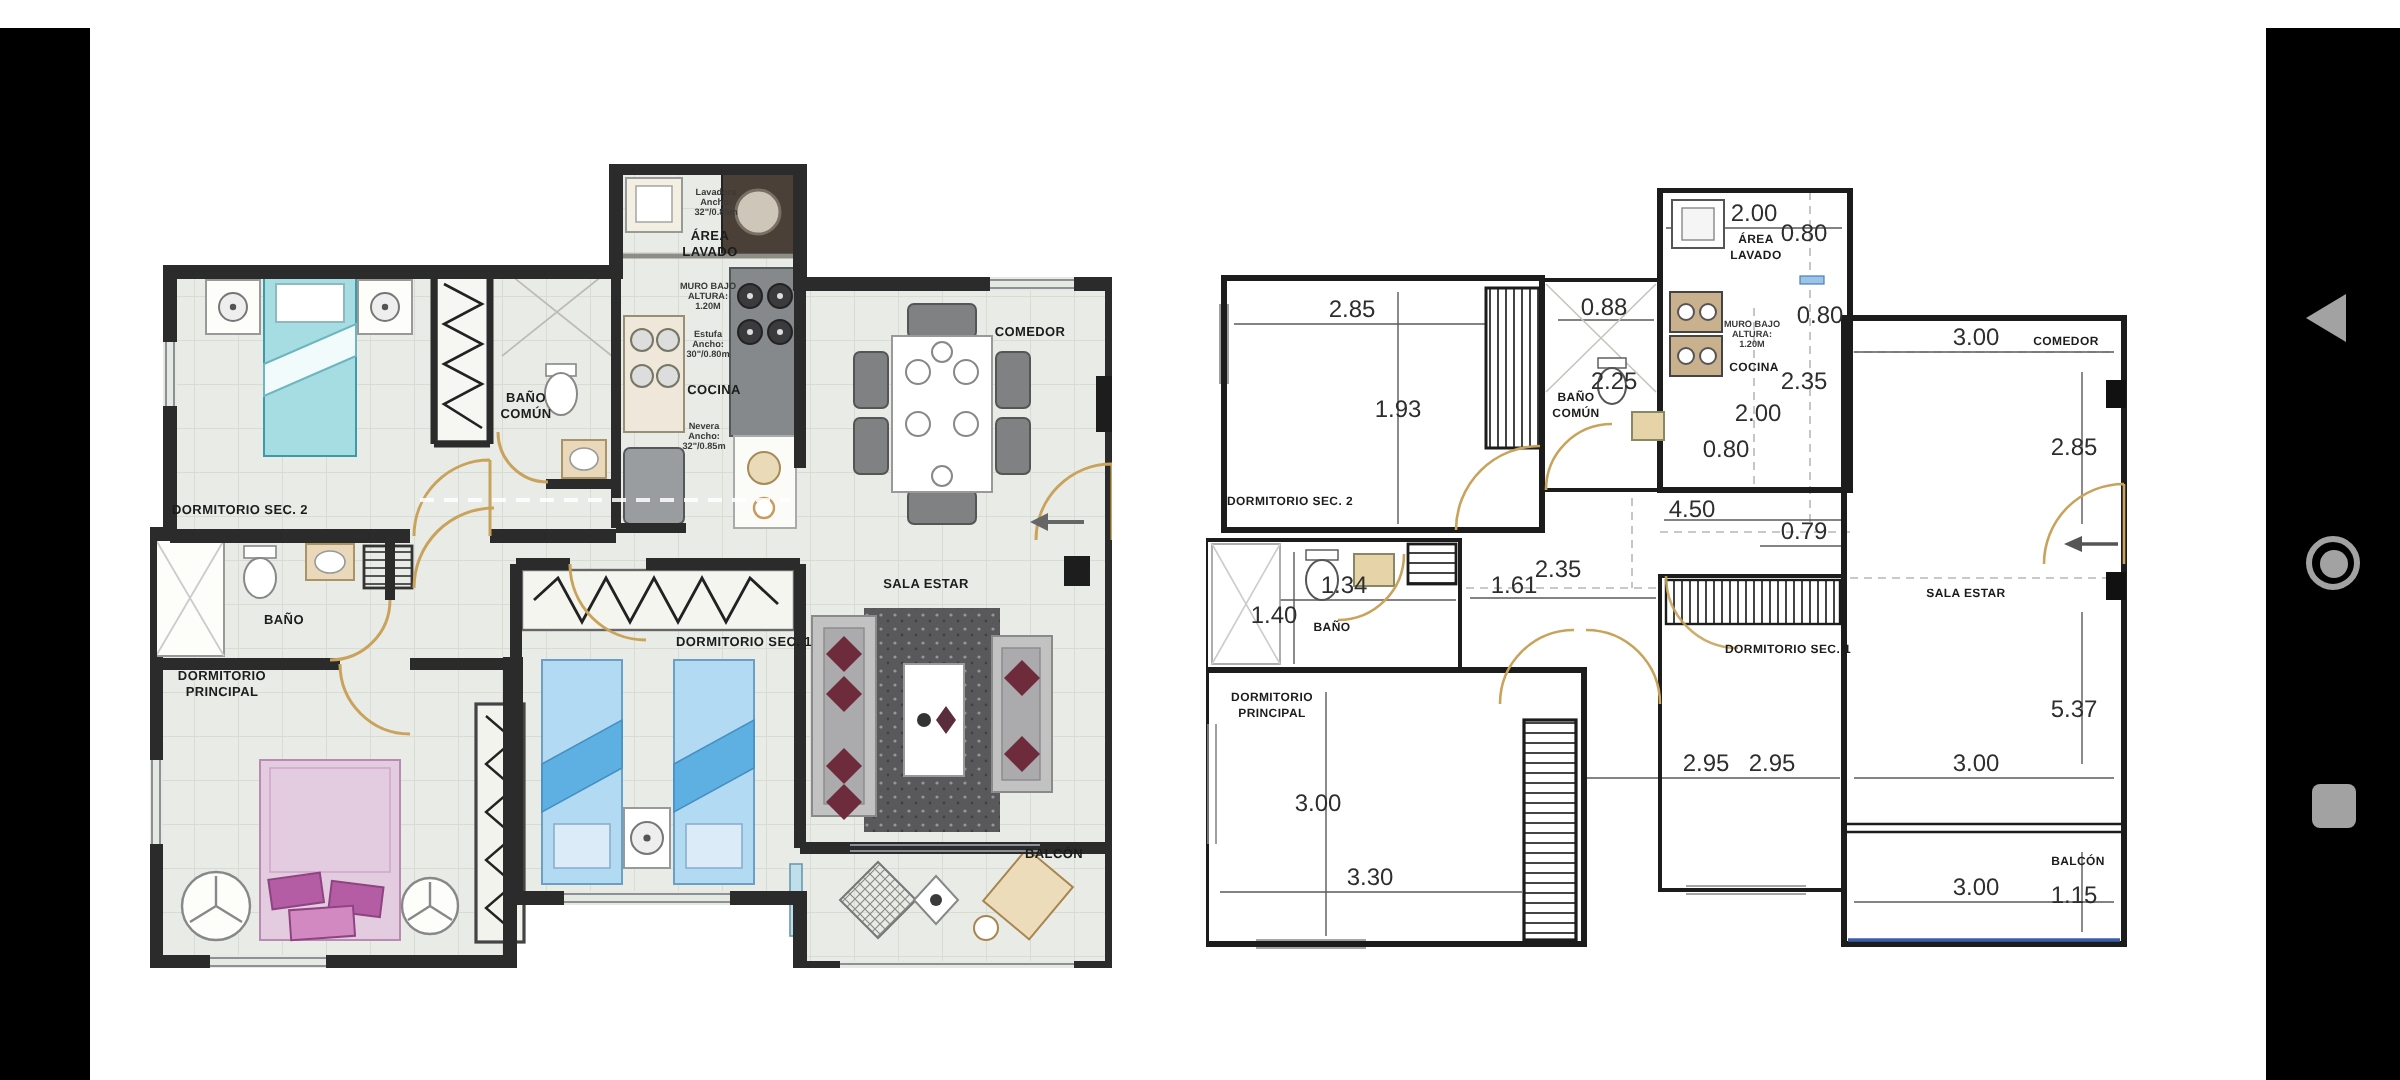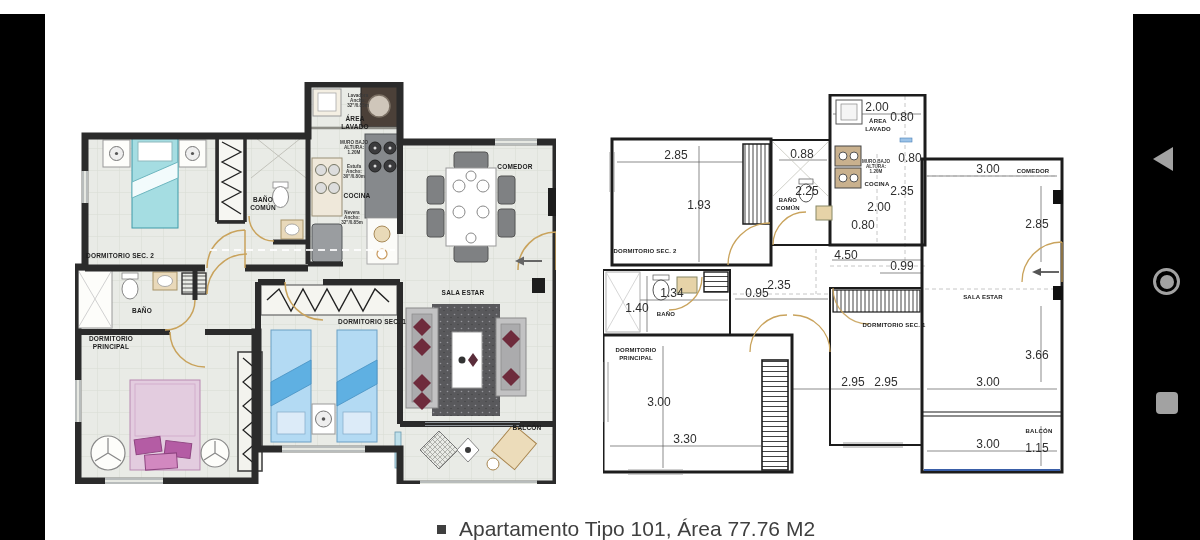--- a/index.html
+++ b/index.html
@@ -393,39 +393,35 @@
     <span class="lbl dim" style="left:204px; top:97px">2.25</span>
     <span class="lbl rl2" style="left:274px; top:91px">COCINA</span>
     <span class="lbl dim" style="left:299px; top:97px">2.35</span>
     <span class="lbl rl2" style="left:185px; top:110px">BAÑO
 COMÚN</span>
     <span class="lbl dim" style="left:276px; top:113px">2.00</span>
     <span class="lbl dim" style="left:260px; top:131px">0.80</span>
     <span class="lbl dim" style="left:434px; top:130px">2.85</span>
     <span class="lbl rl2" style="left:42px;  top:158px">DORMITORIO SEC. 2</span>
     <span class="lbl dim" style="left:243px; top:161px">4.50</span>
-    <span class="lbl dim" style="left:299px; top:172px">0.99</span>
+    <span class="lbl dim" style="left:299px; top:172px">0.79</span>
     <span class="lbl dim" style="left:176px; top:191px">2.35</span>
-    <span class="lbl dim" style="left:154px; top:199px">0.95</span>
+    <span class="lbl dim" style="left:154px; top:199px">1.61</span>
     <span class="lbl dim" style="left:69px;  top:199px">1.34</span>
     <span class="lbl dim" style="left:34px;  top:214px">1.40</span>
     <span class="lbl rl2" style="left:63px;  top:221px">BAÑO</span>
     <span class="lbl rl2" style="left:380px; top:204px">SALA ESTAR</span>
     <span class="lbl rl2" style="left:291px; top:232px">DORMITORIO SEC. 1</span>
     <span class="lbl rl2" style="left:33px;  top:260px">DORMITORIO
 PRINCIPAL</span>
-    <span class="lbl dim" style="left:434px; top:261px">3.66</span>
+    <span class="lbl dim" style="left:434px; top:261px">5.37</span>
     <span class="lbl dim" style="left:250px; top:288px">2.95</span>
     <span class="lbl dim" style="left:283px; top:288px">2.95</span>
     <span class="lbl dim" style="left:385px; top:288px">3.00</span>
     <span class="lbl dim" style="left:56px;  top:308px">3.00</span>
     <span class="lbl dim" style="left:82px;  top:345px">3.30</span>
     <span class="lbl rl2" style="left:436px; top:338px">BALCÓN</span>
     <span class="lbl dim" style="left:385px; top:350px">3.00</span>
     <span class="lbl dim" style="left:434px; top:354px">1.15</span>
   </div>
 
-  <div class="caption">
-    <div class="bullet"></div>
-    <span class="txt">Apartamento Tipo 101, Área 77.76 M2</span>
-  </div>
 
 </div>
 
 </body></html>

